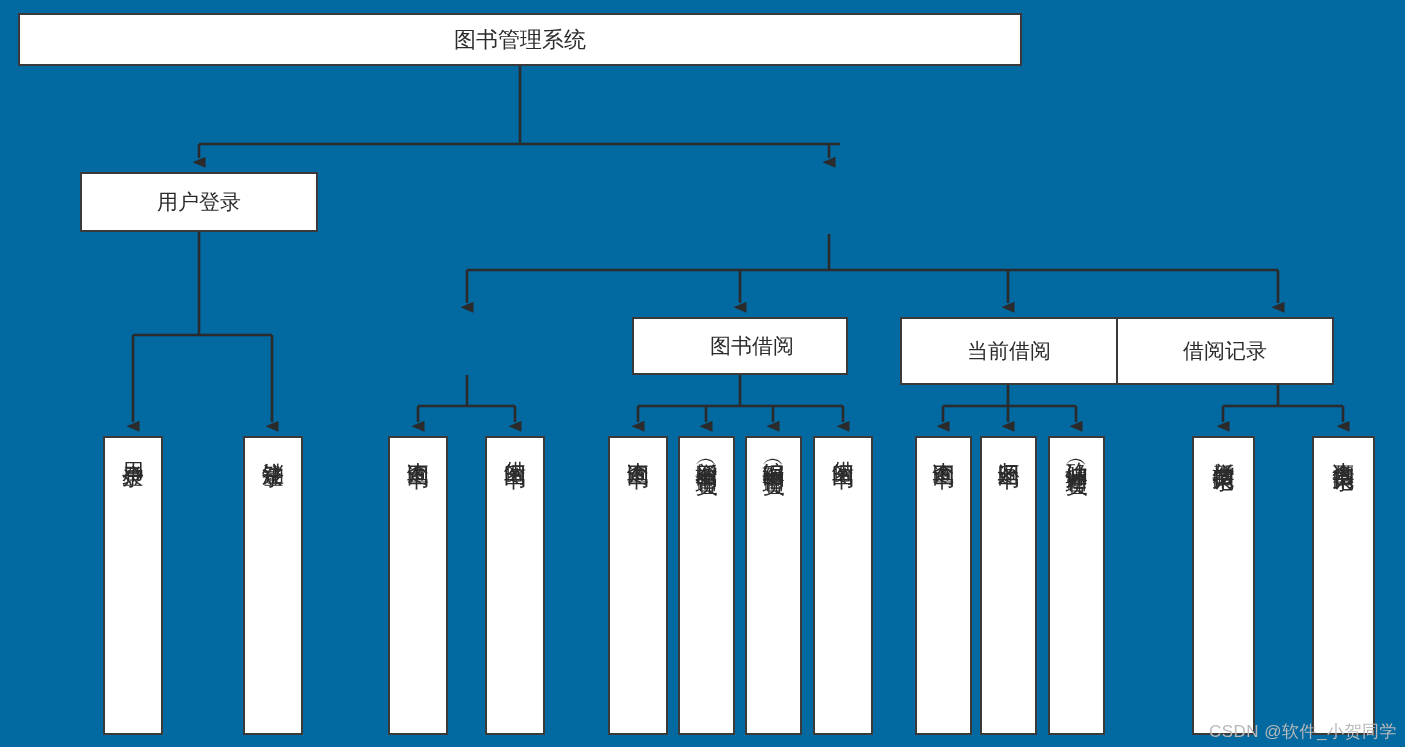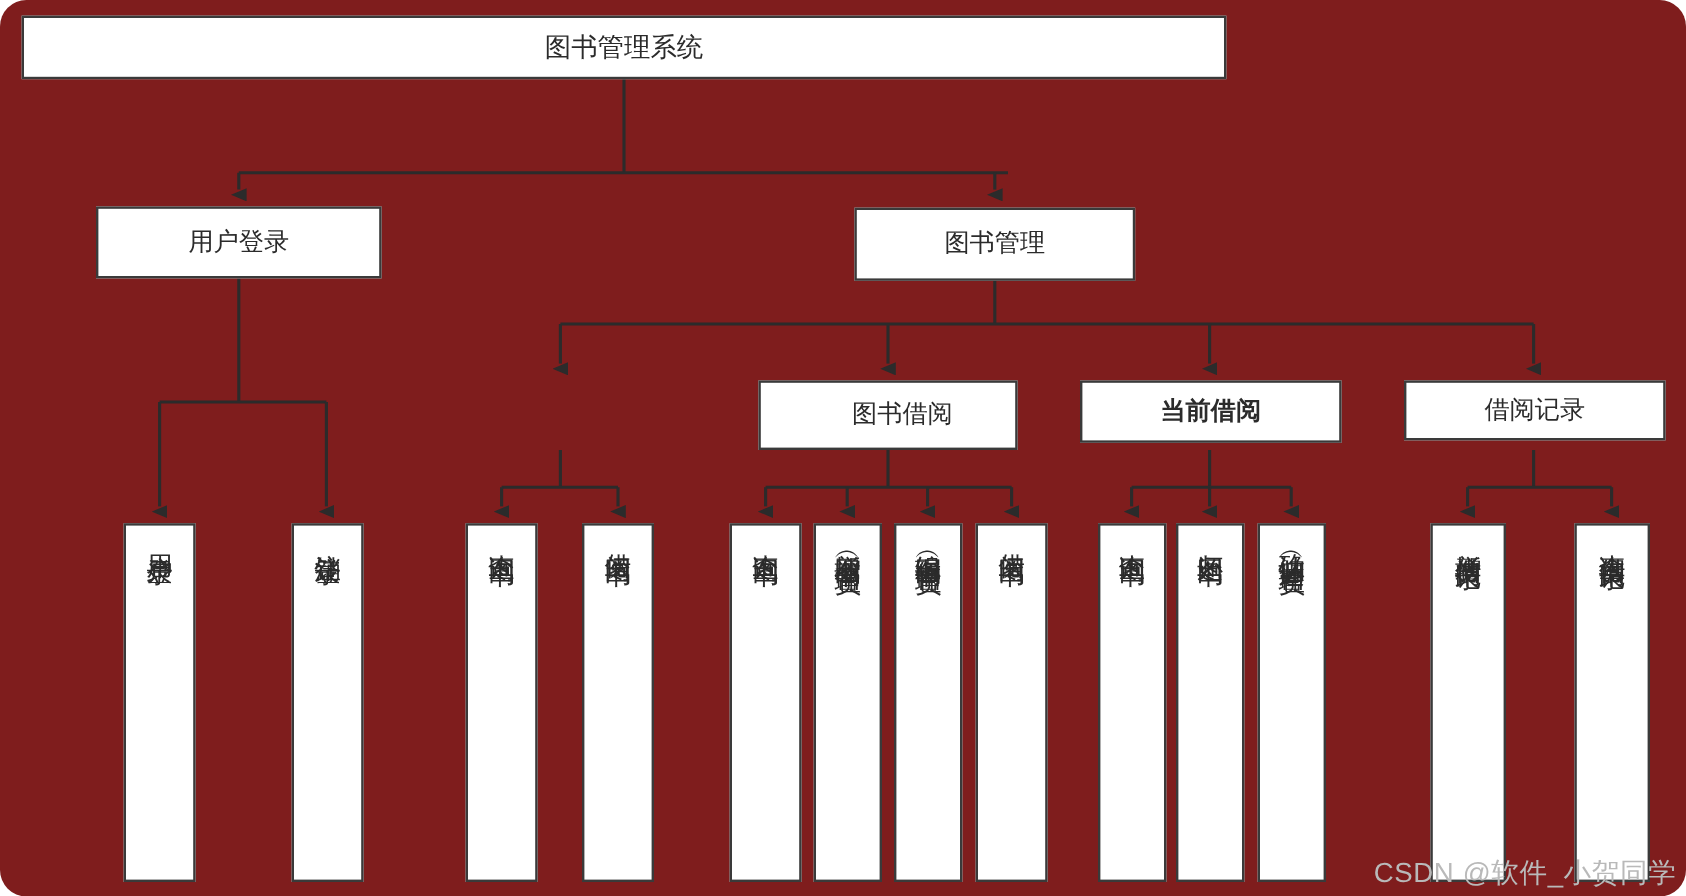--- a/index.html
+++ b/index.html
@@ -5,23 +5,22 @@
 <style>
   html,body{margin:0;padding:0;background:#ffffff;}
   body{
     font-family:"Liberation Sans","DejaVu Sans",sans-serif;
     -webkit-font-smoothing:antialiased;
   }
   #canvas{
     position:relative;
     width:1405px;
     height:747px;
-    background:#7f1d1d;
+    background:#0369a1;
     overflow:hidden;
-    border-radius:22px;
   }
   #edges{
     position:absolute;
     left:0; top:0;
     width:1405px;
     height:747px;
     pointer-events:none;
   }
   .node{
     position:absolute;
@@ -61,21 +60,21 @@
     font-size:22px;
     letter-spacing:2px;
     line-height:1.0;
     white-space:nowrap;
     text-align:left;
   }
   .watermark{
     position:absolute;
     right:8px;
     bottom:4px;
-    font-size:23px;
+    font-size:17px;
     color:#b9b9b9;
     letter-spacing:0.5px;
     z-index:5;
     white-space:nowrap;
     font-family:"Liberation Sans","DejaVu Sans",sans-serif;
   }
 </style>
 </head>
 <body>
 
@@ -132,34 +131,31 @@
   </svg>
 
   <div class="node root h" style="left:18px; top:13px; width:1004px; height:53px;">
     <span class="lbl">图书管理系统</span>
   </div>
 
   <div class="node h" style="left:80px; top:172px; width:238px; height:60px;">
     <span class="lbl">用户登录</span>
   </div>
 
-  <div class="node h" style="left:712px; top:173px; width:234px; height:61px;">
-    <span class="lbl">图书管理</span>
-  </div>
 
 
   <div class="node h" style="left:632px; top:317px; width:216px; height:58px;padding-left:24px;">
     <span class="lbl">图书借阅</span>
   </div>
 
-  <div class="node h" style="left:900px; top:317px; width:218px; height:52px;font-weight:bold;">
+  <div class="node h" style="left:900px; top:317px; width:218px; height:68px;">
     <span class="lbl">当前借阅</span>
   </div>
 
-  <div class="node h" style="left:1170px; top:317px; width:218px; height:50px;">
+  <div class="node h" style="left:1116px; top:317px; width:218px; height:68px;">
     <span class="lbl">借阅记录</span>
   </div>
 
   <div class="node v" style="left:103px; top:436px; width:60px; height:299px;">
     <span class="lbl">用户登录</span>
   </div>
   <div class="node v" style="left:243px; top:436px; width:60px; height:299px;">
     <span class="lbl">注销登录</span>
   </div>
 

